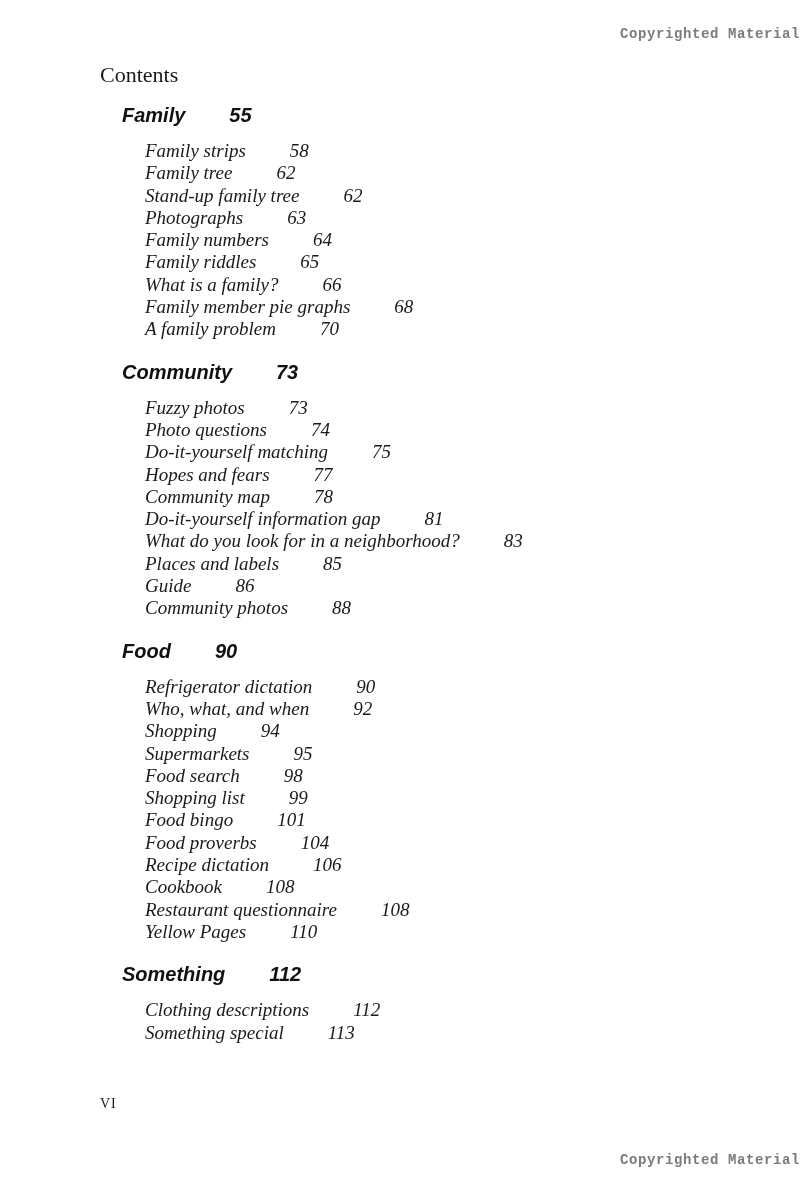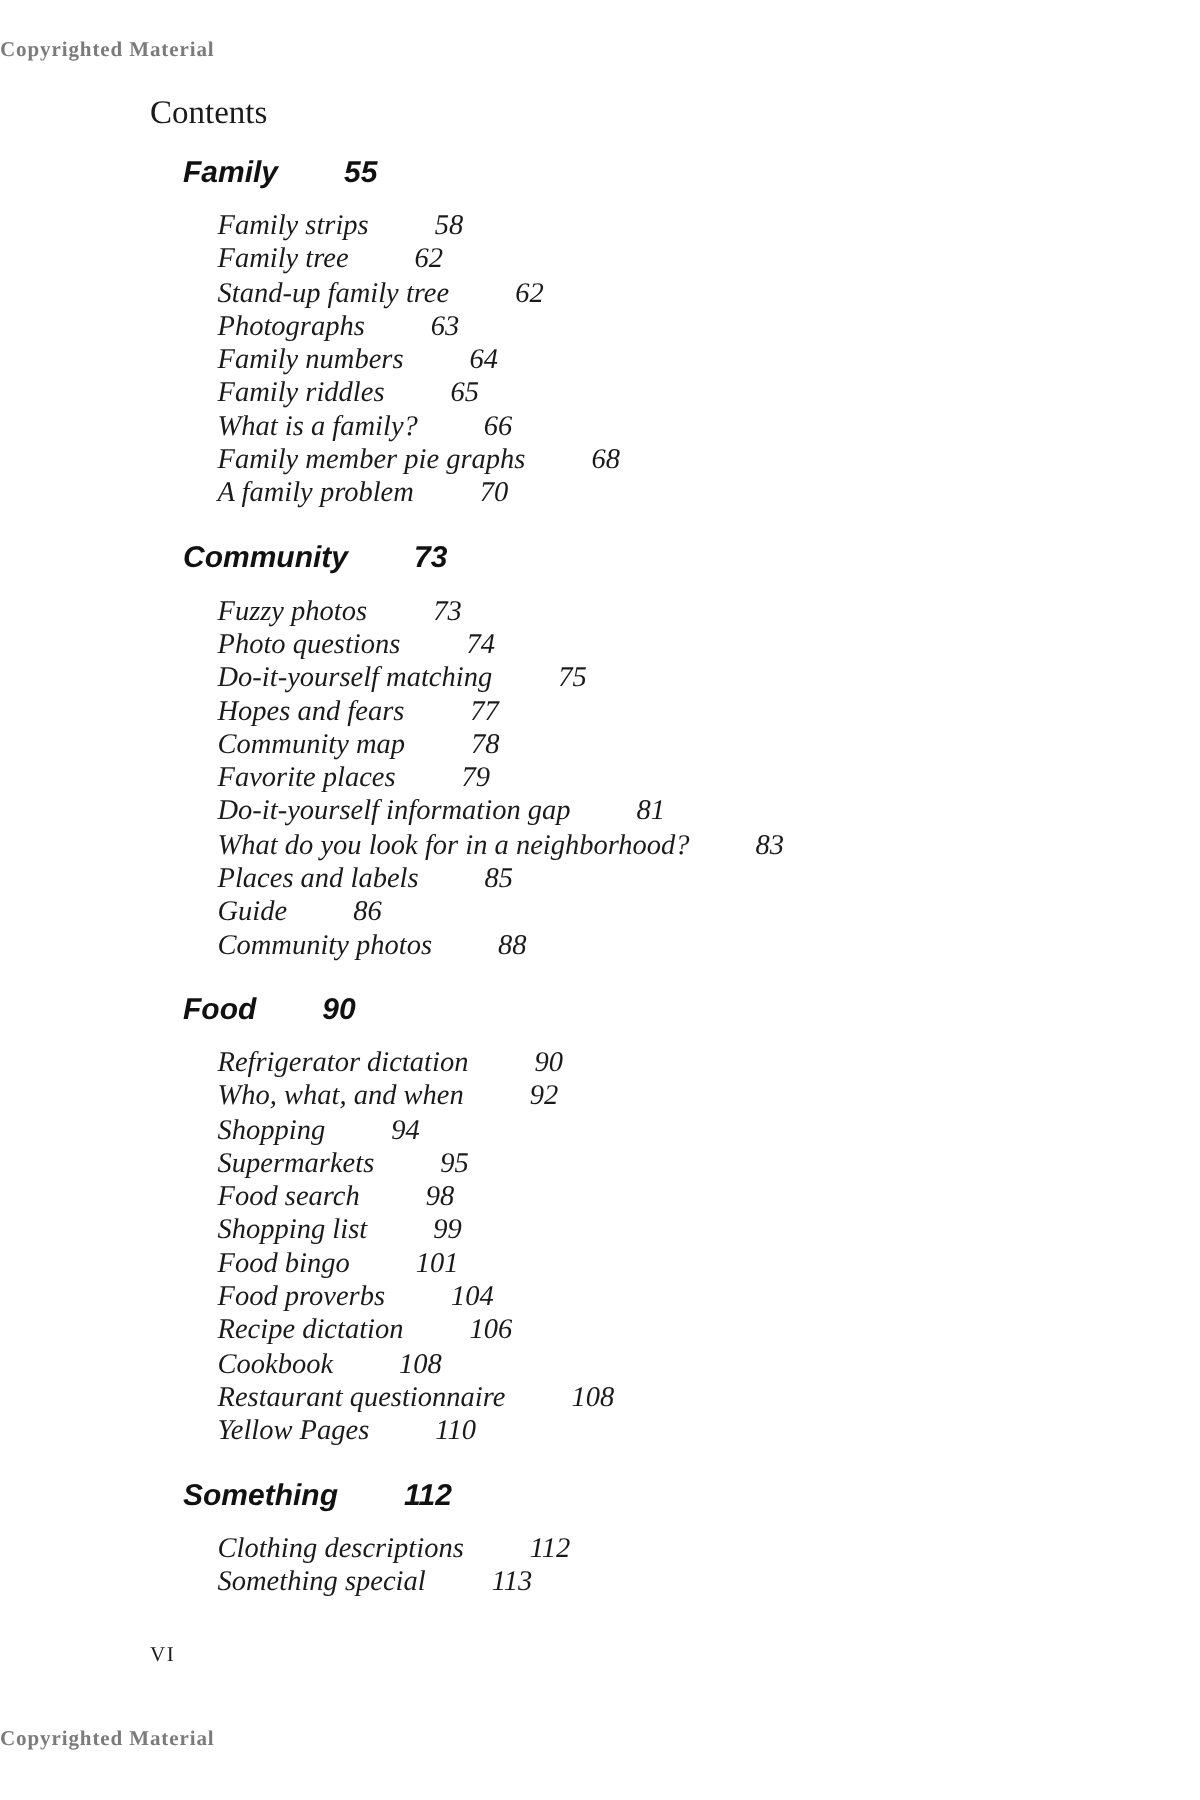--- a/index.html
+++ b/index.html
@@ -14,22 +14,22 @@
     background: var(--bg-color);
     position: relative;
     font-family: "Liberation Serif", serif;
     color: var(--text-color);
     overflow: hidden;
   }
   .copyright {
     position: absolute;
     left: 0;
     width: 800px;
-    text-align: left;
-    font-family: Liberation Serif, serif;
+    text-align: right;
+    font-family: Liberation Mono, monospace;
     font-weight: bold;
     font-size: 14px;
     letter-spacing: 0.6px;
     color: var(--muted-color);
   }
   .copyright.top { top: 26px; }
   .copyright.bottom { top: 1152px; }
   .contents-title {
     position: absolute;
     left: 100px;
@@ -90,21 +90,20 @@
       <div class="item"><span>Family member pie graphs</span><span class="num">68</span></div>
       <div class="item"><span>A family problem</span><span class="num">70</span></div>
     </div>
     <div class="section">
       <div class="section-heading"><span>Community</span><span class="num">73</span></div>
       <div class="item"><span>Fuzzy photos</span><span class="num">73</span></div>
       <div class="item"><span>Photo questions</span><span class="num">74</span></div>
       <div class="item"><span>Do-it-yourself matching</span><span class="num">75</span></div>
       <div class="item"><span>Hopes and fears</span><span class="num">77</span></div>
       <div class="item"><span>Community map</span><span class="num">78</span></div>
-      <div class="item"><span>Favorite places</span><span class="num">79</span></div>
       <div class="item"><span>Do-it-yourself information gap</span><span class="num">81</span></div>
       <div class="item"><span>What do you look for in a neighborhood?</span><span class="num">83</span></div>
       <div class="item"><span>Places and labels</span><span class="num">85</span></div>
       <div class="item"><span>Guide</span><span class="num">86</span></div>
       <div class="item"><span>Community photos</span><span class="num">88</span></div>
     </div>
     <div class="section">
       <div class="section-heading"><span>Food</span><span class="num">90</span></div>
       <div class="item"><span>Refrigerator dictation</span><span class="num">90</span></div>
       <div class="item"><span>Who, what, and when</span><span class="num">92</span></div>

